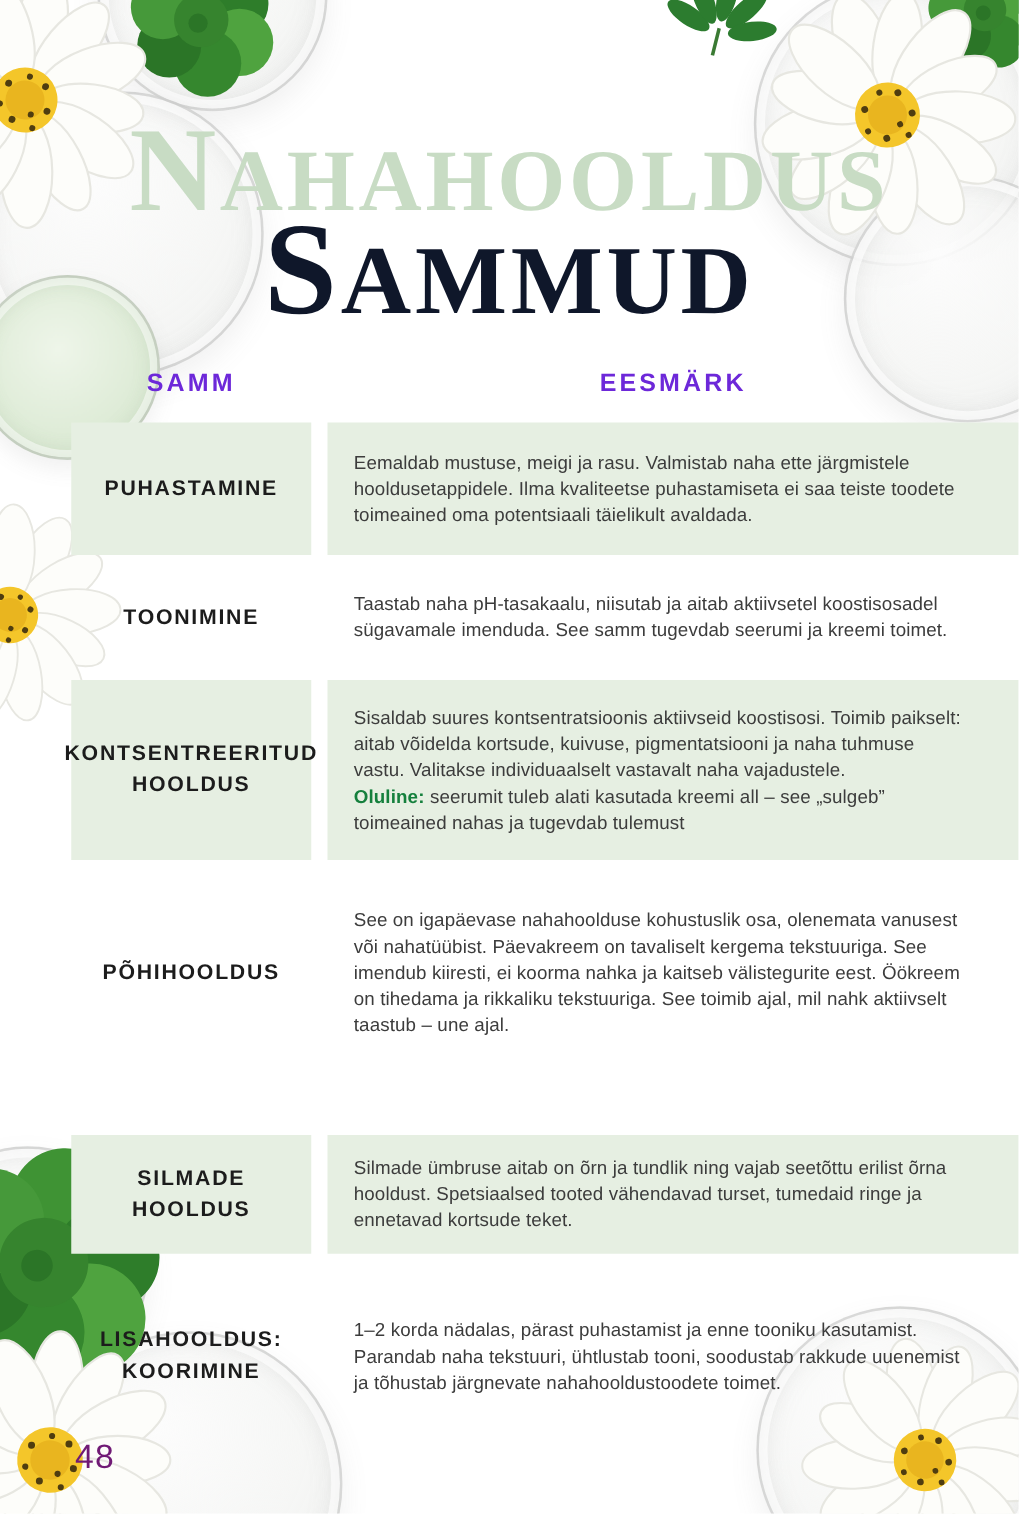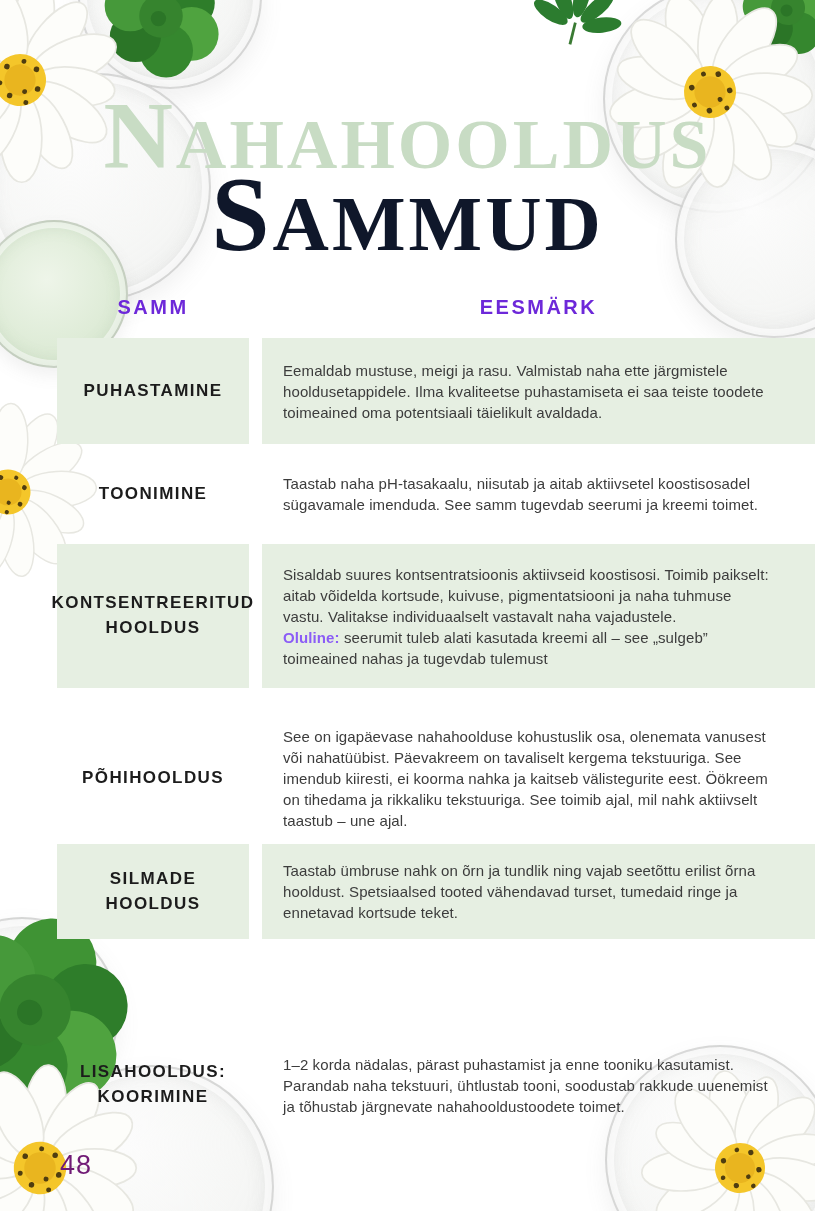--- a/index.html
+++ b/index.html
@@ -36,27 +36,27 @@
   .cell.step{
     width:192px; display:flex; align-items:center; justify-content:center;
     text-align:center; padding:16px 14px;
     font-size:17px; font-weight:600; letter-spacing:1.4px; color:#1c1c1c; line-height:1.45;
   }
   .cell.purpose{
     margin-left:13px; flex:1; padding:10px 40px 10px 21px;
     display:flex; flex-direction:column; justify-content:center;
   }
   .cell.purpose p{margin:0; max-width:505px; font-size:15px; line-height:21px; color:#3c3c3c; letter-spacing:.1px;}
-  .cell.purpose strong{color:#8b5cf6;}
+  .cell.purpose strong{color:#15803d;}
   .shaded .cell{background:#e6efe2;}
   .r1{top:338px; height:106px;}
   .r2{top:450px; height:88px;}
   .r3{top:544px; height:144px;}
   .r4{top:694px; height:168px;}
-  .r5{top:844px; height:95px;border-radius:27px;}
+  .r5{top:908px; height:95px;border-radius:27px;}
   .r6{top:1020px; height:130px;}
   
   .pagenum{position:absolute; left:60px; top:1150px; z-index:2;
            font-size:27px; letter-spacing:1px; color:#701a75;}
 </style>
 </head>
 <body>
 
 <div class="page">
 
@@ -231,21 +231,21 @@
     <div class="cell purpose">
         <p>See on igapäevase nahahoolduse kohustuslik osa, olenemata vanusest või nahatüübist. Päevakreem on tavaliselt kergema tekstuuriga. See imendub kiiresti, ei koorma nahka ja kaitseb välistegurite eest. Öökreem on tihedama ja rikkaliku tekstuuriga. See toimib ajal, mil nahk aktiivselt taastub – une ajal.</p>
       </div>
   </section>
 
   <section class="row r5 shaded">
     <div class="cell step">
         <span>SILMADE HOOLDUS</span>
       </div>
     <div class="cell purpose">
-        <p>Taastab ümbruse nahk on õrn ja tundlik ning vajab seetõttu erilist õrna hooldust. Spetsiaalsed tooted vähendavad turset, tumedaid ringe ja ennetavad kortsude teket.</p>
+        <p>Silmade ümbruse aitab on õrn ja tundlik ning vajab seetõttu erilist õrna hooldust. Spetsiaalsed tooted vähendavad turset, tumedaid ringe ja ennetavad kortsude teket.</p>
       </div>
   </section>
 
   <section class="row r6">
     <div class="cell step">
         <span>LISAHOOLDUS: KOORIMINE</span>
       </div>
     <div class="cell purpose">
       <p>1–2 korda nädalas, pärast puhastamist ja enne tooniku kasutamist.</p>
       <p>Parandab naha tekstuuri, ühtlustab tooni, soodustab rakkude uuenemist ja tõhustab järgnevate nahahooldustoodete toimet.</p>

